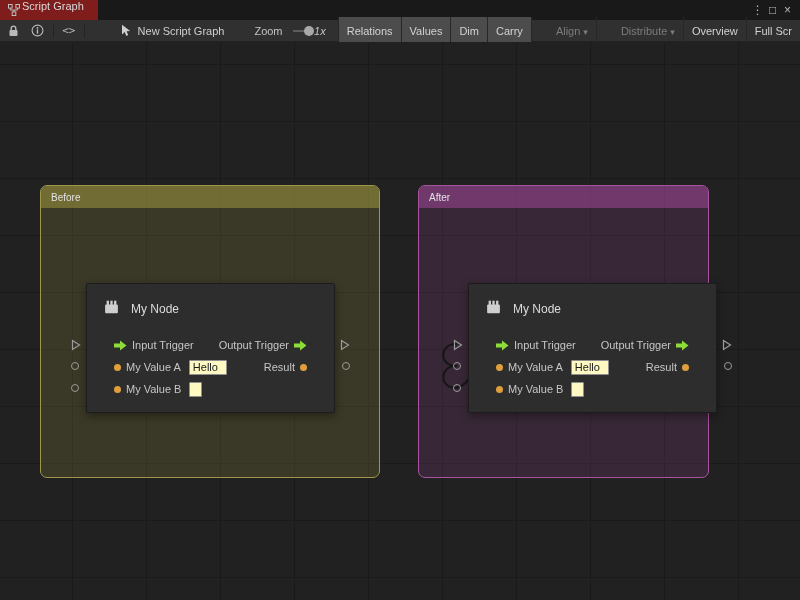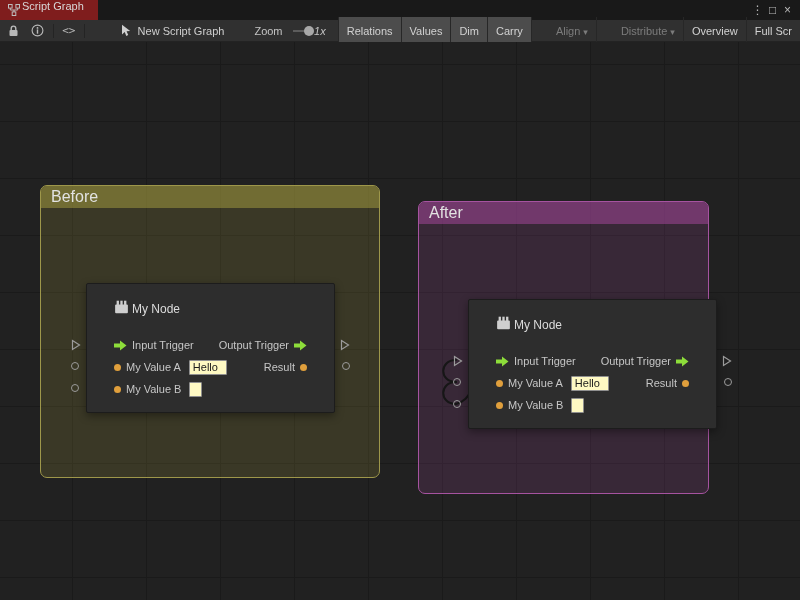--- a/index.html
+++ b/index.html
@@ -38,35 +38,35 @@
 
   
   .canvas { position:relative; width:800px; height:558px; background-color:#212121;
     background-image: linear-gradient(#1a1a1a 1px, transparent 1px),
                       linear-gradient(90deg,#1a1a1a 1px, transparent 1px);
     background-size:74px 57px; background-position:-2px 22px; }
 
   
   .group { position:absolute; top:143px; height:293px; border-radius:7px; }
   .g-before { left:40px;  width:340px; border:1px solid #9e974a; background:rgba(158,151,62,0.20); }
-  .g-after  { left:418px; width:291px; border:1px solid #a653a0; background:rgba(150,70,145,0.20);margin-top:16px; }
+  .g-after  { left:418px; width:291px; border:1px solid #a653a0; background:rgba(150,70,145,0.20); }
   .group-header { height:22px; border-radius:6px 6px 0 0; display:flex; align-items:center;
-    padding:0 10px; font-size:16px; color:#e2e2e2; }
+    padding:0 10px; font-size:10px; color:#e2e2e2; }
   .g-before .group-header { background:rgba(158,151,62,0.55); }
   .g-after  .group-header { background:rgba(160,70,152,0.55); }
 
   .wires { position:absolute; left:0; top:0; pointer-events:none; }
 
   
   .node { position:absolute; top:97px; width:249px; background:#2d2d2d;
     border:1px solid #1c1c1c; border-radius:2px; padding-bottom:12px;
     box-shadow:0 3px 9px rgba(0,0,0,0.38); }
   .g-before .node { left:45px; }
   .g-after  .node { left:49px; }
-  .node-header { height:50px; display:flex; align-items:center; gap:2px; padding:0 26px; }
+  .node-header { height:50px; display:flex; align-items:center; gap:11px; padding:0 16px; }
   .node-title { font-size:12px; color:#dcdcdc; }
   .port-row { height:22px; display:flex; align-items:center; justify-content:space-between; padding:0 27px; }
   .pgroup { display:flex; align-items:center; gap:5px; }
   .port-label { font-size:11px; color:#c6c6c6; }
   .dot { width:7px; height:7px; border-radius:50%; background:#e09f3c; }
   .field { background:#fef9c3; border:1px solid #8f8f8f; border-radius:1px; color:#1b1b1b;
     font-size:11px; height:15px; padding:0 3px; margin-left:3px; font-family:inherit; }
   .field.a { width:38px; }
   .field.b { width:13px; }
 

